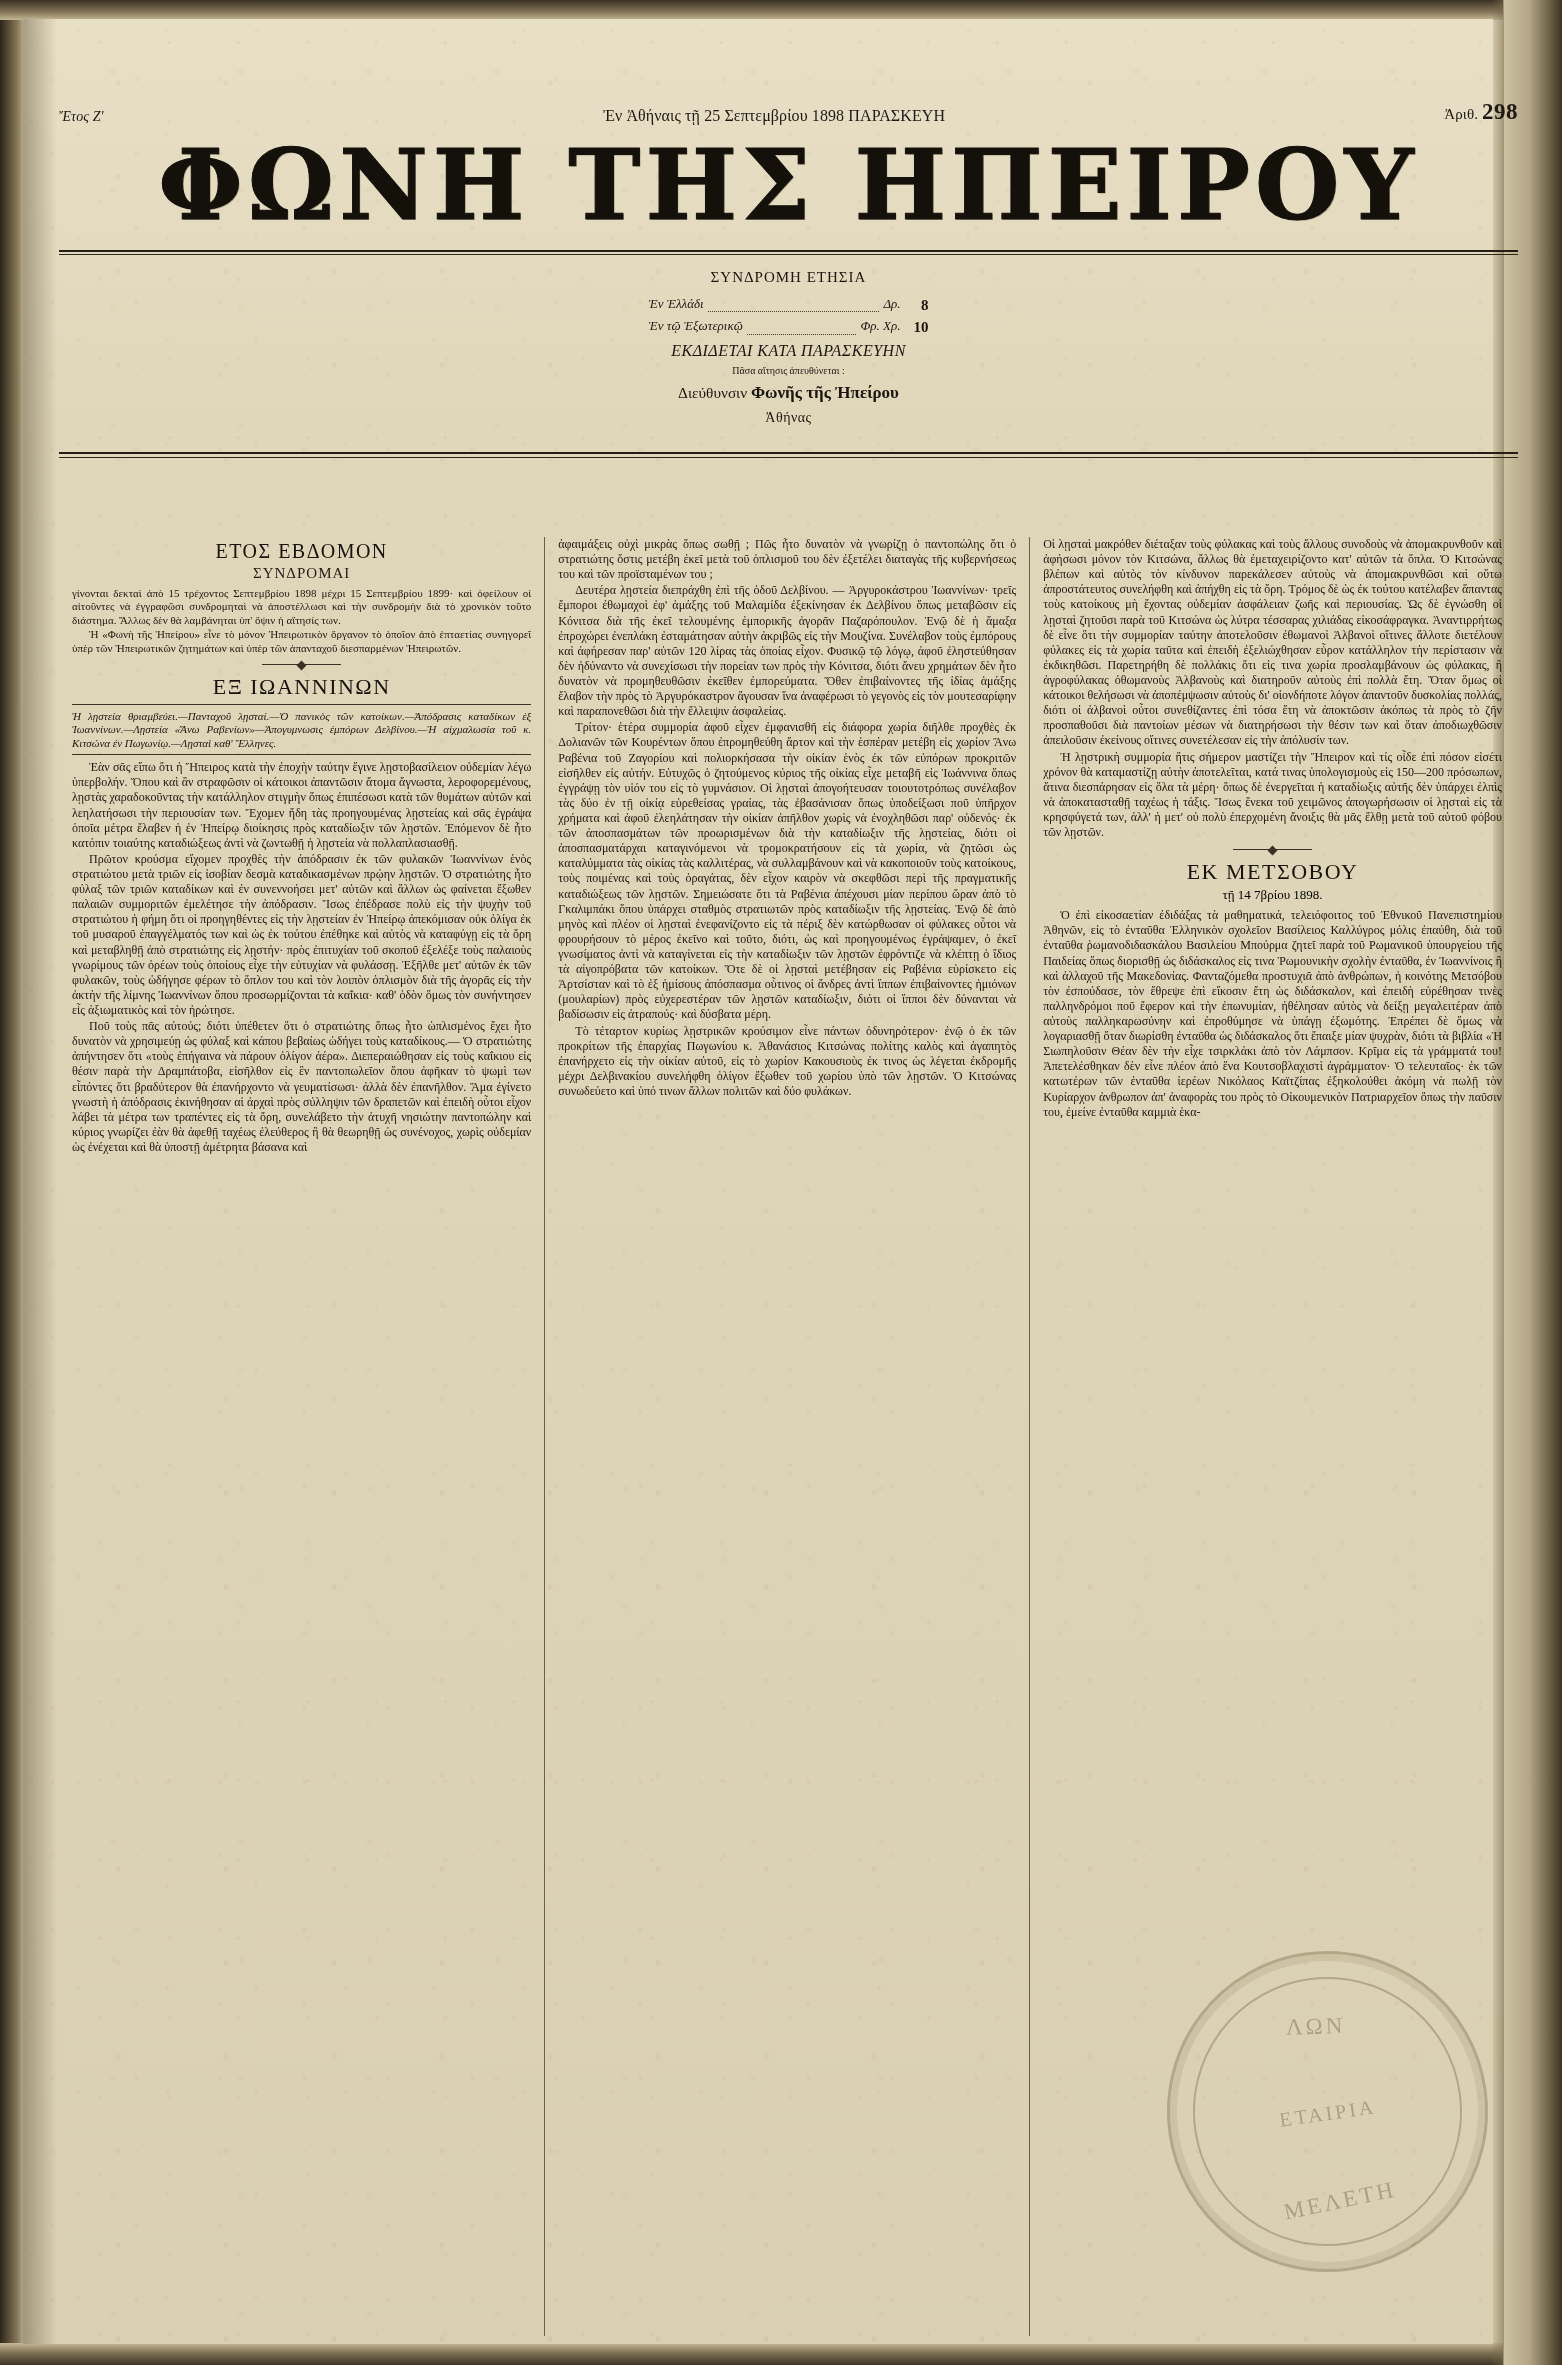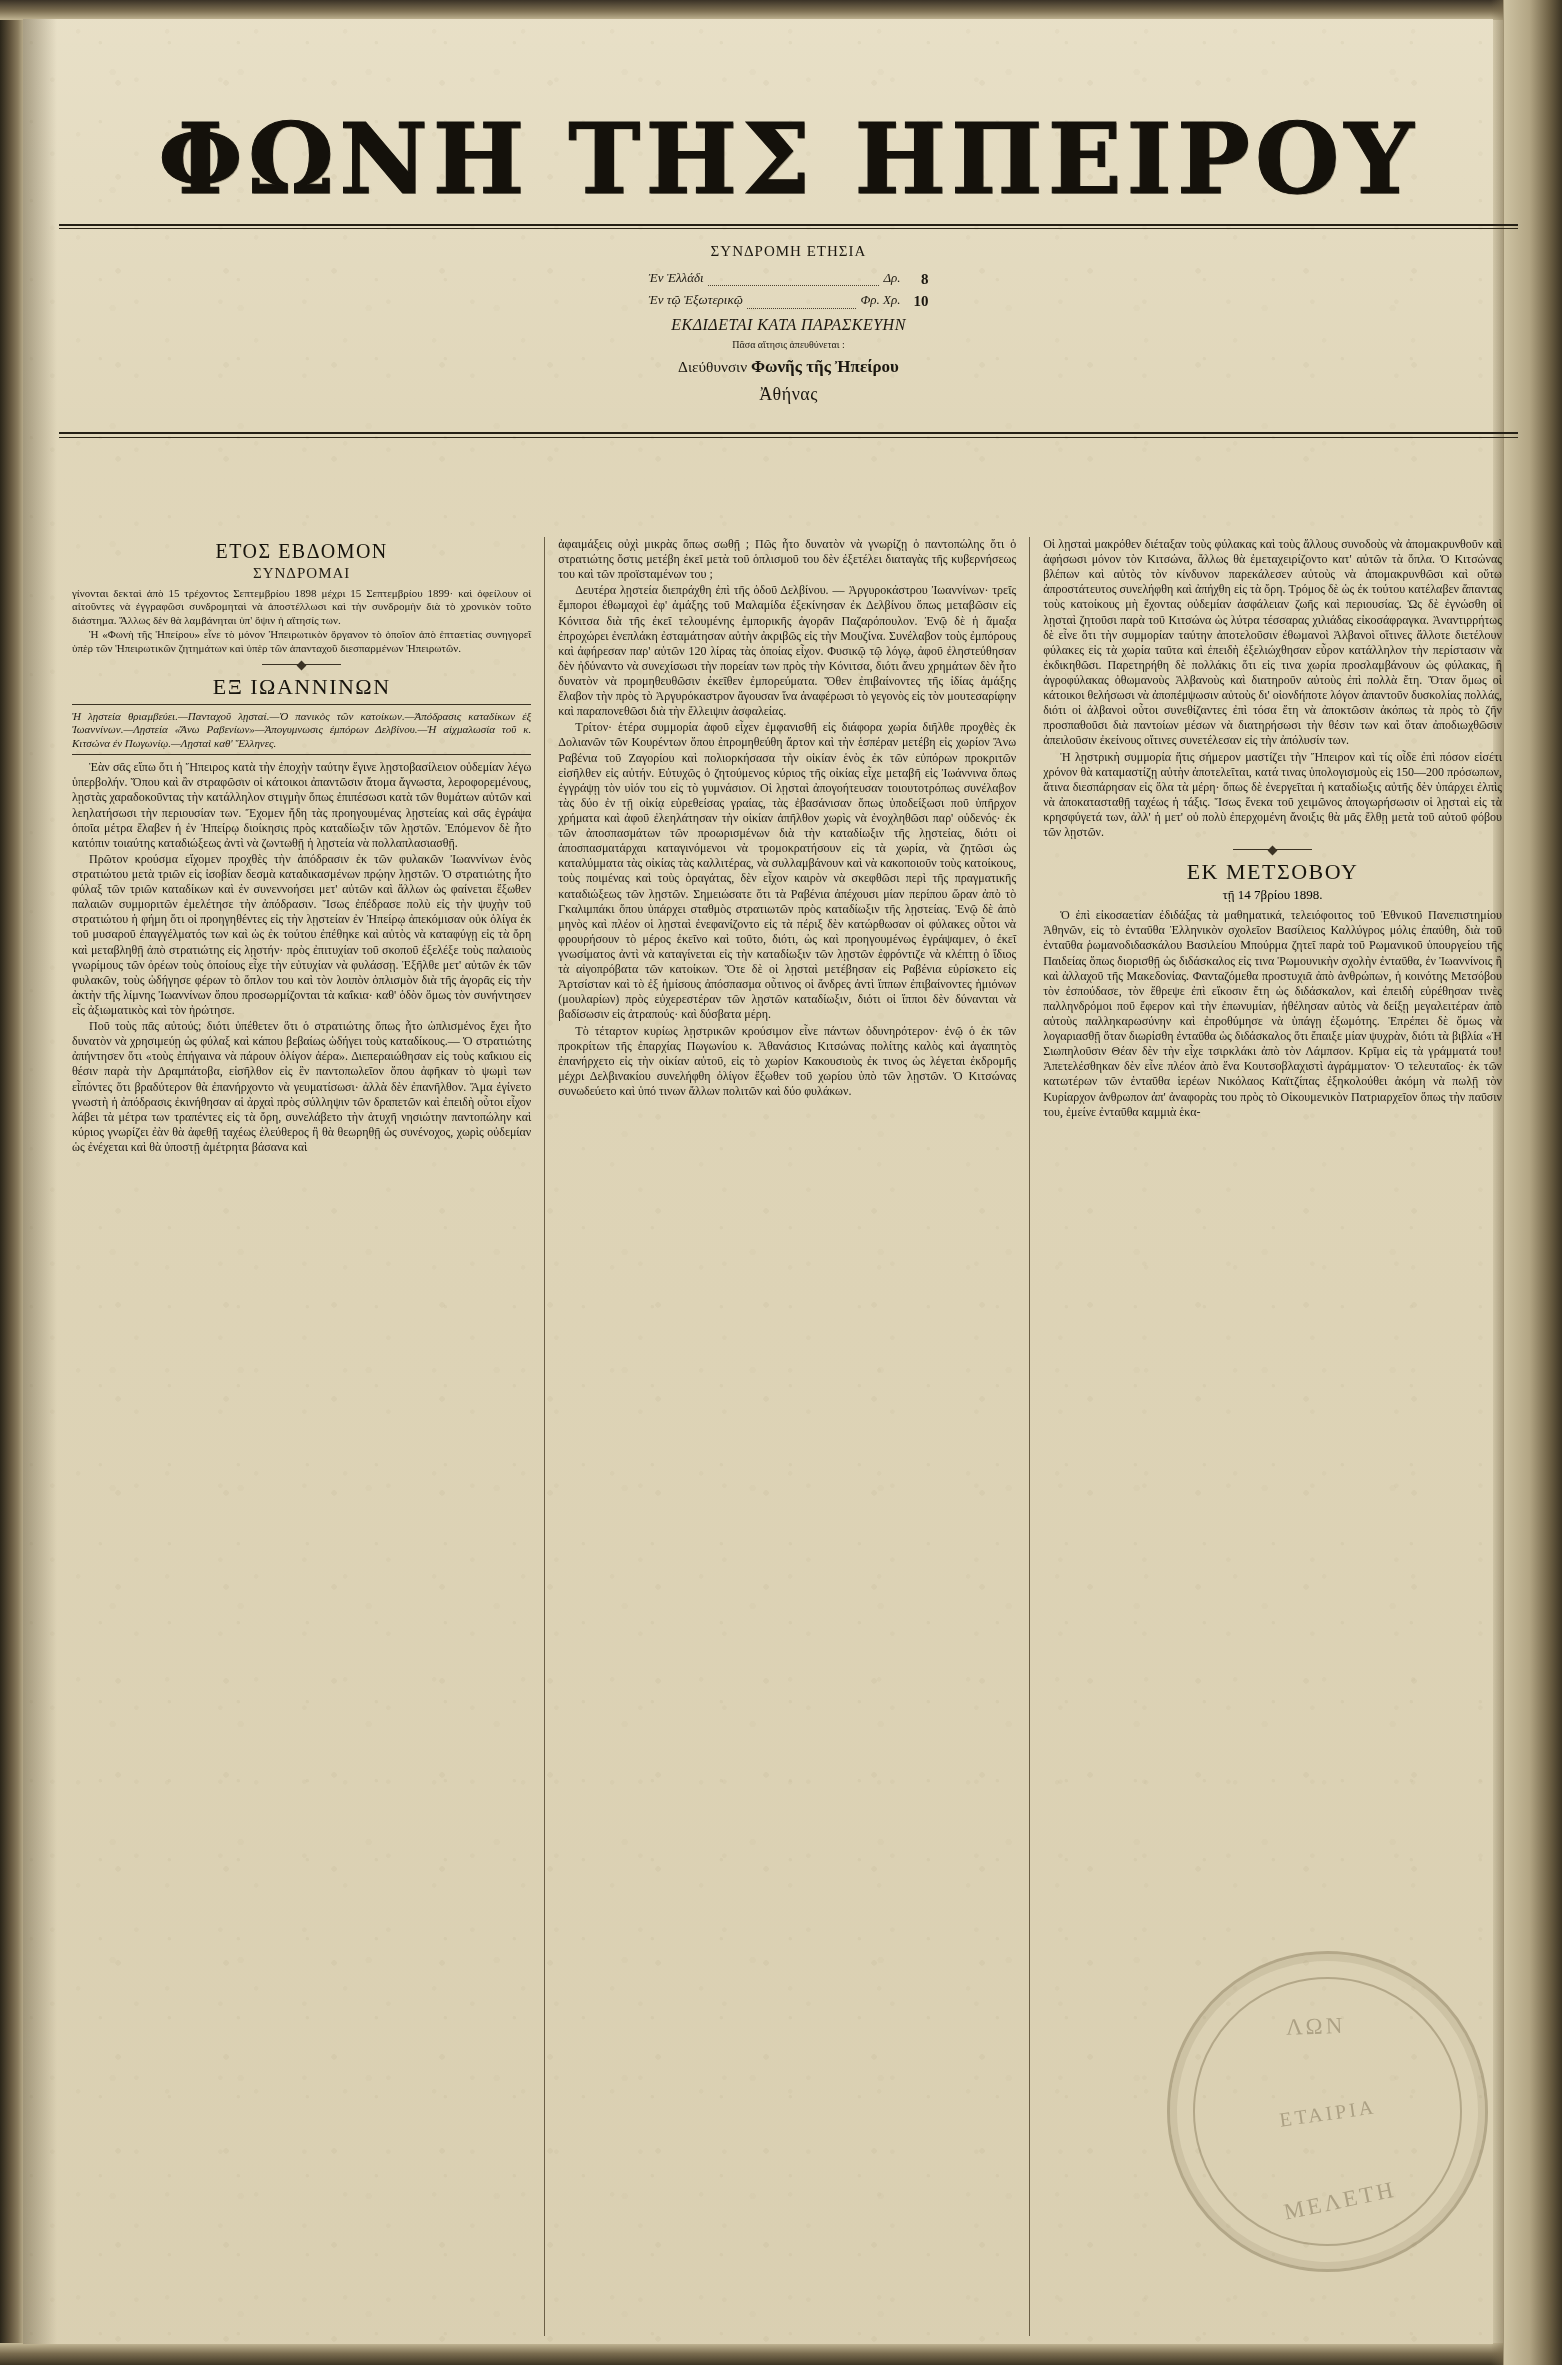--- a/index.html
+++ b/index.html
@@ -79,21 +79,21 @@
   .subbar .col.c{width:444px;text-align:center;}
   .sub-title{text-align:center;font-size:15px;letter-spacing:1px;margin-bottom:5px;}
   .sub-row{display:flex;justify-content:space-between;font-size:13px;}
   .sub-row .lbl{font-style:italic;}
   .sub-row .dots{flex:1;margin:0 4px;border-bottom:1px dotted #4a4030;position:relative;top:-4px;}
   .sub-row .cur{font-style:italic;margin-right:5px;}
   .sub-row .val{font-weight:bold;font-size:15px;min-width:23px;text-align:right;}
   .addr-top{font-size:10px;text-align:center;}
   .addr-main{font-size:15.3px;text-align:center;margin-top:2px;}
   .addr-main .bold{font-weight:bold;font-size:17px;}
-  .addr-sub{font-size:18px;text-align:center;margin-top:2px;letter-spacing:0.5px;}
+  .addr-sub{font-size:14px;text-align:center;margin-top:2px;letter-spacing:0.5px;}
 
   
   .columns{position:absolute;left:59px;right:47px;top:537px;bottom:30px;
     display:flex;gap:0;}
   .col{box-sizing:border-box;padding:0 13px;}
   .col.c1{width:33.4%;border-right:1px solid #6b5f46;}
   .col.c2{width:33.3%;border-right:1px solid #6b5f46;}
   .col.c3{width:33.3%;}
   .col p{margin:0 0 1px 0;font-size:12px;line-height:1.26;text-align:justify;
     color:#1c1811;text-indent:17px;}
@@ -137,20 +137,28 @@
   <div class="edge-bottom"></div>
   <div class="edge-right"></div>
   <div class="edge-right2"></div>
 
   <div class="paper">
     <div class="grain"></div>
   </div>
   <div class="spine"></div>
 
   <div class="masthead">
+    <div class="mast-line">
+      <div class="left">Ἔτος Ζ'</div>
+      <div class="center">Ἐν Ἀθήναις τῇ 25 Σεπτεμβρίου 1898 ΠΑΡΑΣΚΕΥΗ</div>
+      <div class="right">
+        <span>Ἀριθ.</span>
+        <span class="num">298</span>
+      </div>
+    </div>
 
     <div class="title">ΦΩΝΗ ΤΗΣ ΗΠΕΙΡΟΥ</div>
 
     <div class="rule-wrap">
       <div class="r1"></div>
       <div class="r2"></div>
     </div>
 
     <div class="subbar">
       <div class="col a">

